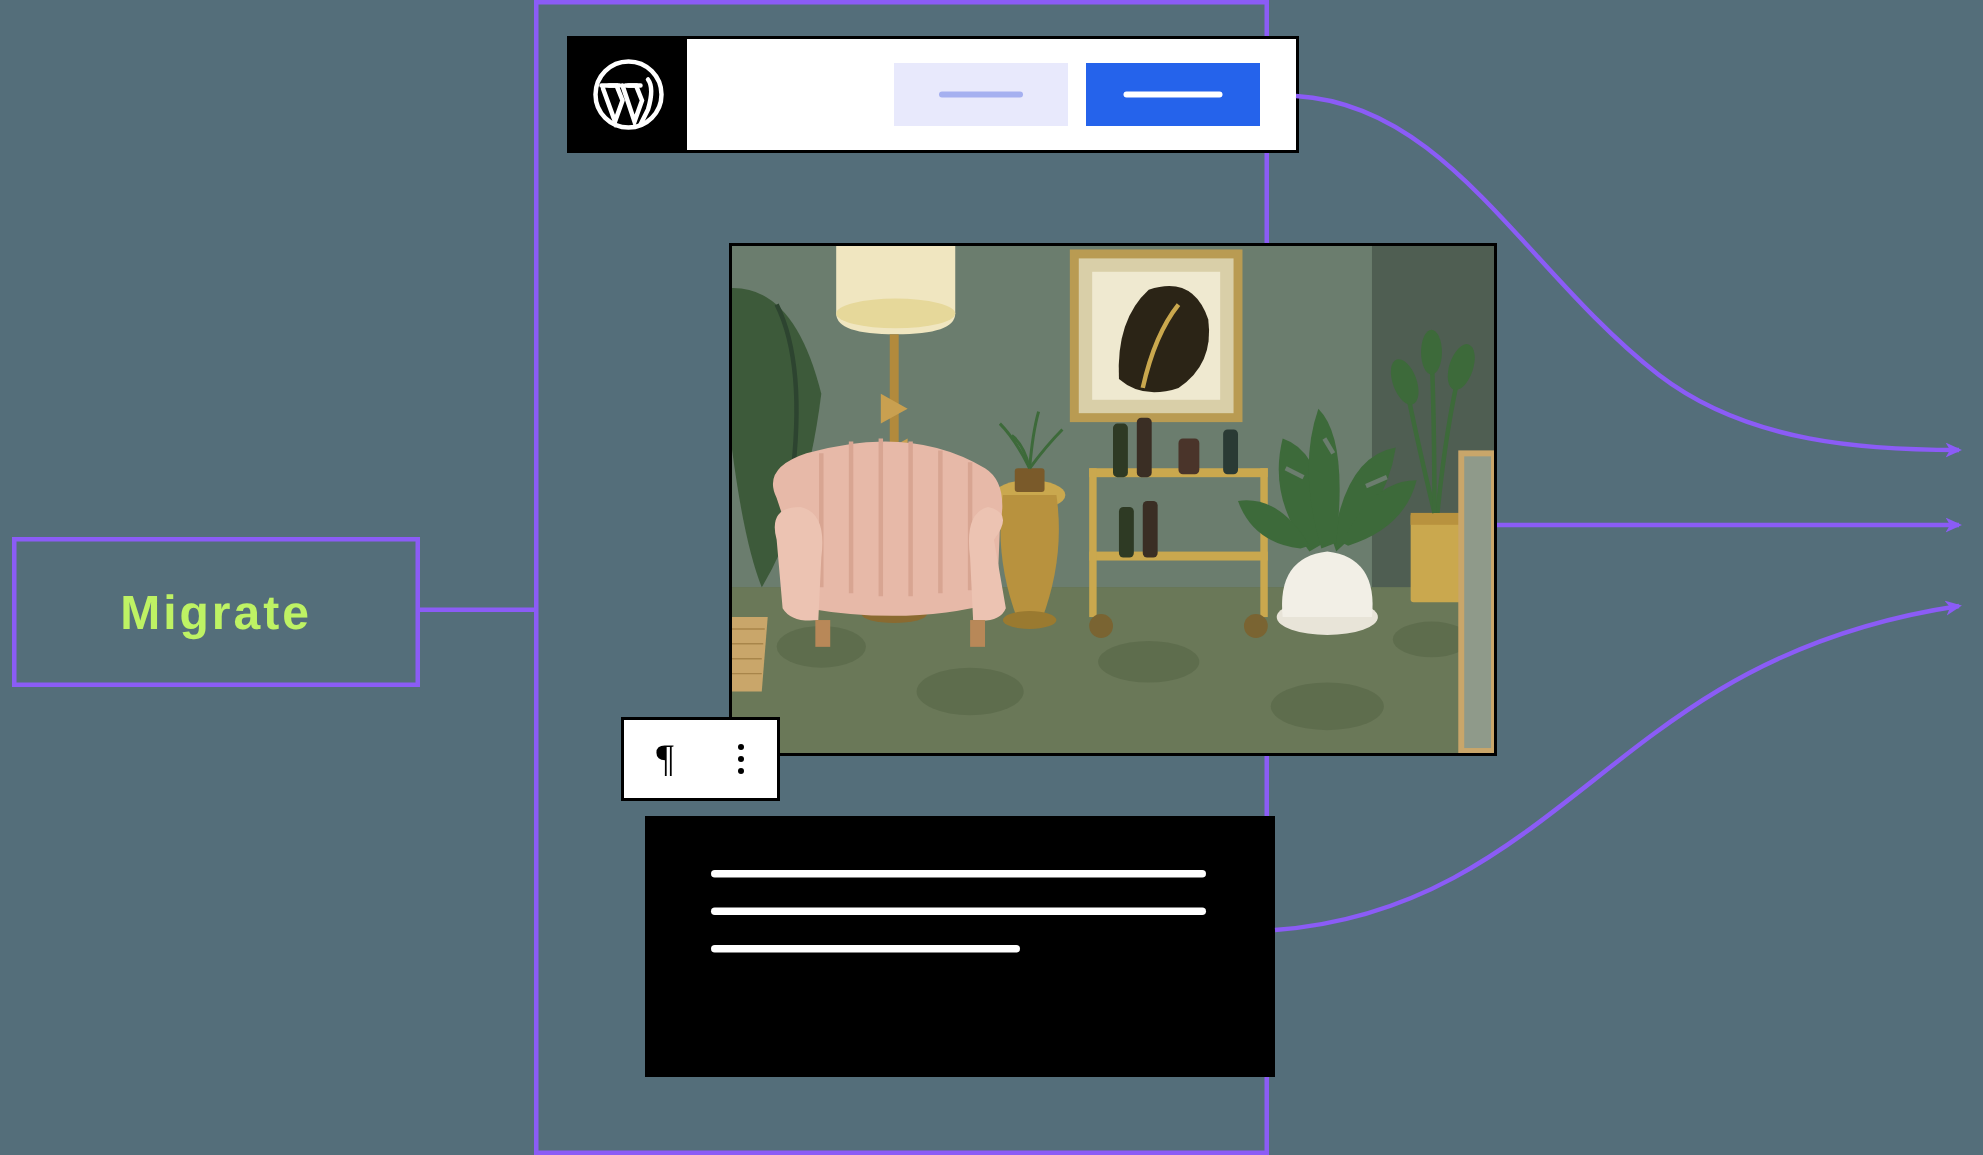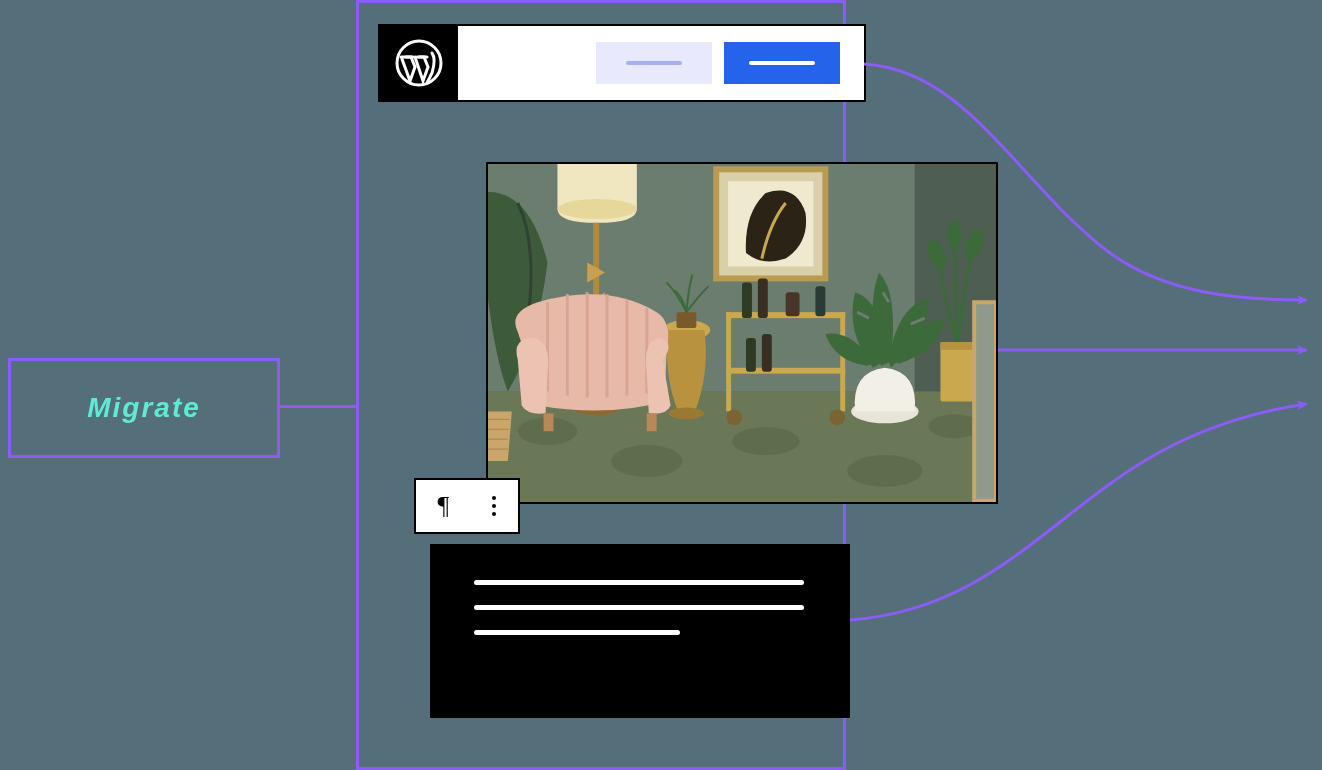--- a/index.html
+++ b/index.html
@@ -16,25 +16,24 @@
       left: 8px;
       top: 358px;
       width: 272px;
       height: 100px;
       border: 3px solid #8b5cf6;
       display: flex;
       align-items: center;
       justify-content: center;
     }
     .migrate-label {
-      color: #5eead4;
-      font-size: 28px;
+      color: #bef264;
+      font-size: 32px;
       font-weight: 700;
       letter-spacing: 2px;
-      font-style: italic;
     }
     .connector-line {
       position: absolute;
       left: 280px;
       top: 405px;
       width: 76px;
       height: 3px;
       background: #8b5cf6;
     }
     .main-frame {

